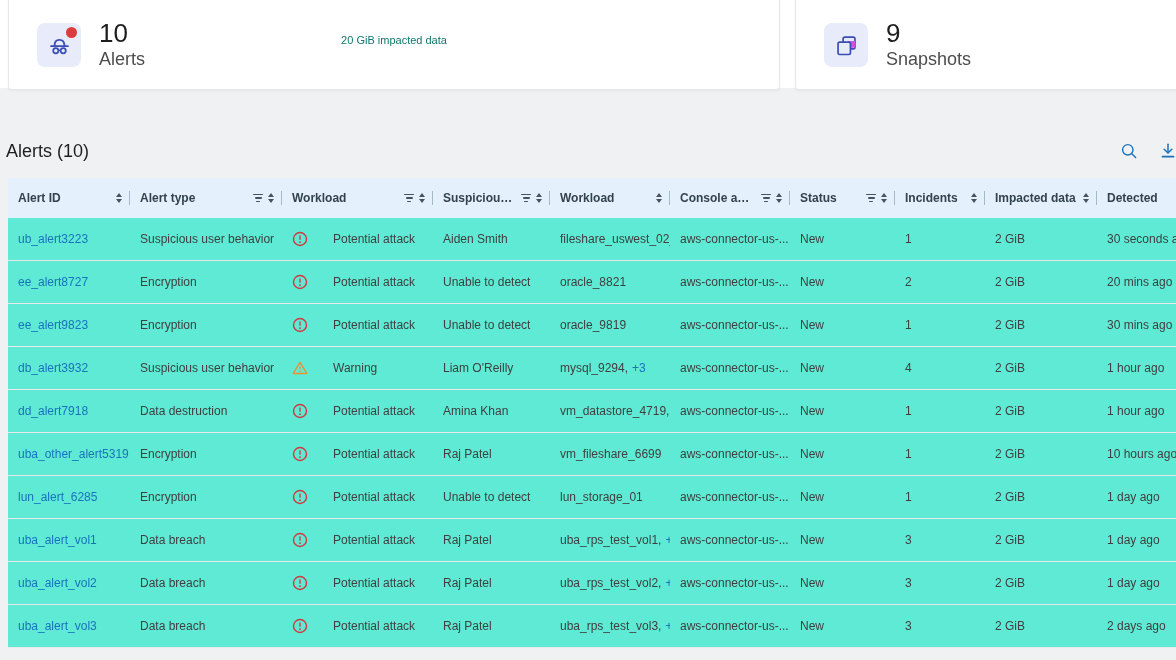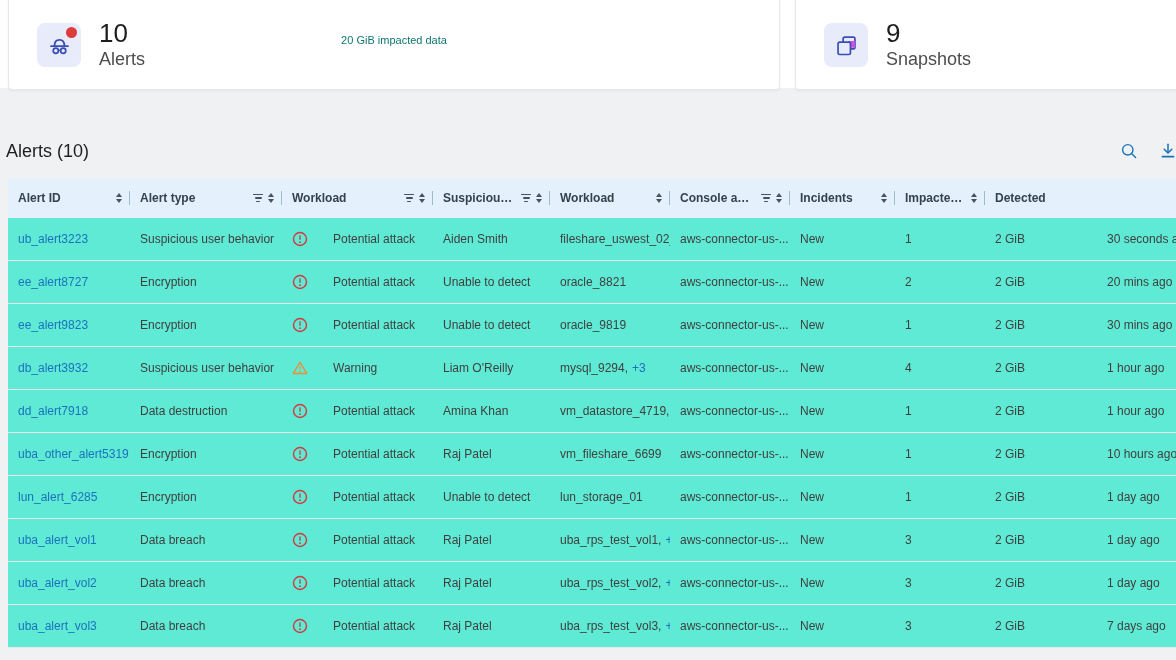--- a/index.html
+++ b/index.html
@@ -194,20 +194,35 @@
             <i style="width:4px"></i>
           </span>
           <span class="s-ic">
             <i class="up"></i>
             <i class="dn"></i>
           </span>
         </span>
         <span class="th-sep"></span>
       </div>
       <div class="th">
+        <span class="th-label">Status</span>
+        <span class="th-icons">
+          <span class="f-ic">
+            <i style="width:10px"></i>
+            <i style="width:7px"></i>
+            <i style="width:4px"></i>
+          </span>
+          <span class="s-ic">
+            <i class="up"></i>
+            <i class="dn"></i>
+          </span>
+        </span>
+        <span class="th-sep"></span>
+      </div>
+      <div class="th">
         <span class="th-label">Incidents</span>
         <span class="th-icons">
           <span class="s-ic">
             <i class="up"></i>
             <i class="dn"></i>
           </span>
         </span>
         <span class="th-sep"></span>
       </div>
       <div class="th">
@@ -427,16 +442,16 @@
             </svg>
           </span>
           <span>Potential attack</span>
         </div>
         <div class="td">Raj Patel</div>
         <div class="td"><span>uba_rps_test_vol3,</span><a class="link wl-more">+2</a></div>
         <div class="td">aws-connector-us-...</div>
         <div class="td">New</div>
         <div class="td">3</div>
         <div class="td">2 GiB</div>
-        <div class="td">7 days ago</div>
+        <div class="td">2 days ago</div>
       </div>
     </div>
 </div>
 
 </body></html>

